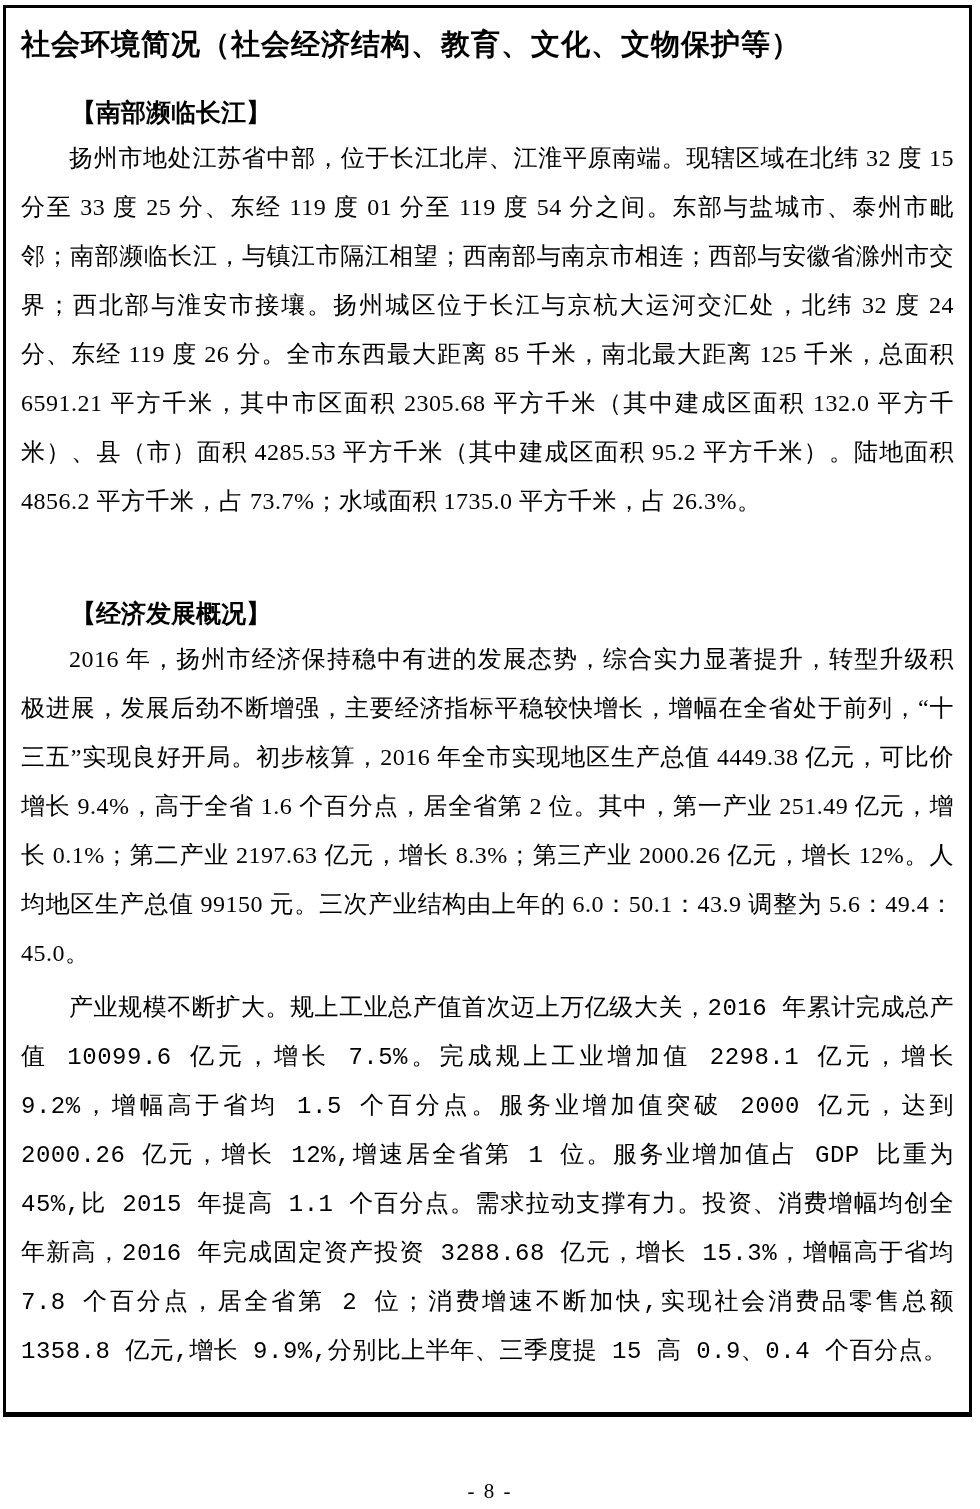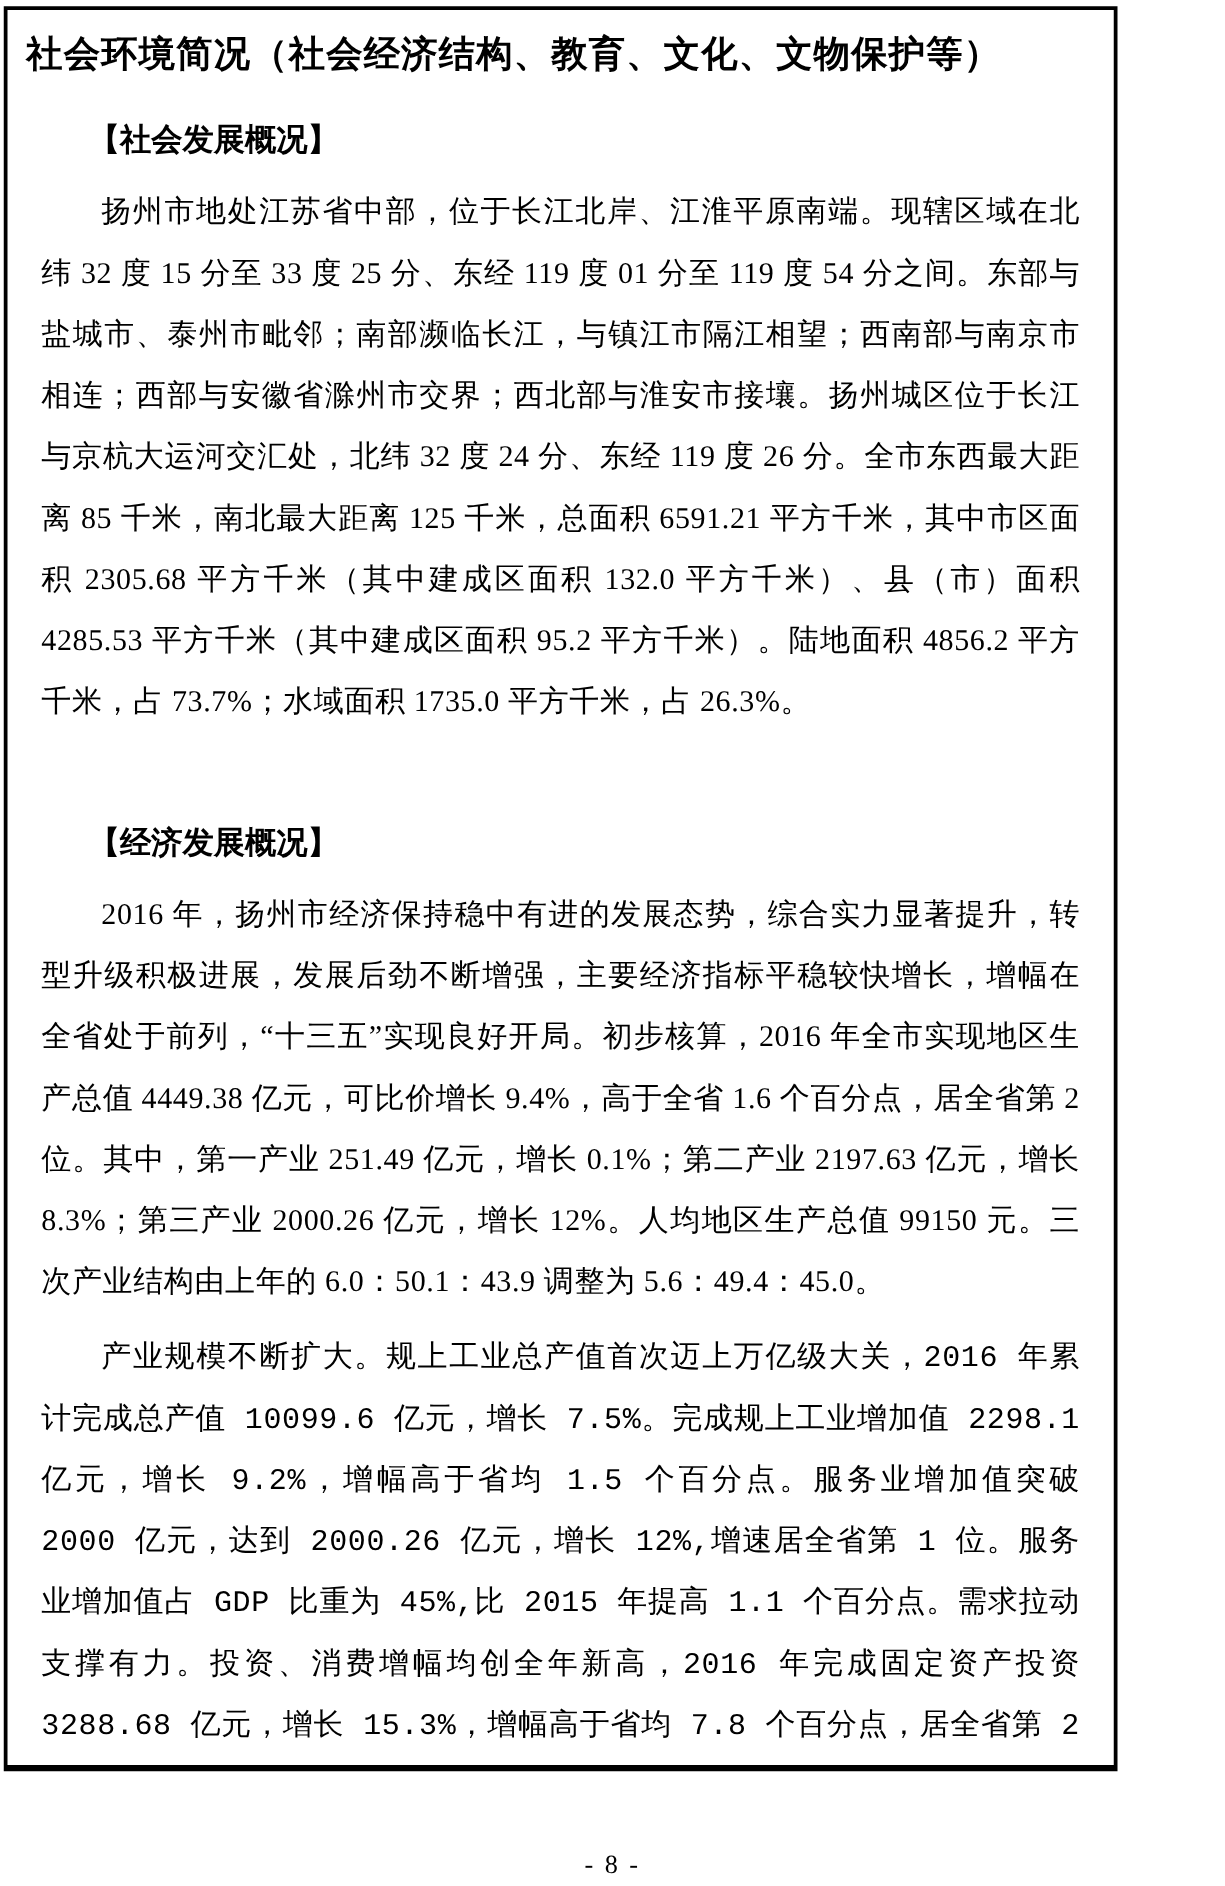--- a/index.html
+++ b/index.html
@@ -11,21 +11,21 @@
     width: 980px;
     height: 1509px;
     position: relative;
     font-family: "Liberation Serif", "DejaVu Serif", serif;
     color: #000000;
   }
   .page-frame {
     position: absolute;
     left: 3px;
     top: 5px;
-    width: 891px;
+    width: 969px;
     height: 1412px;
     border: 3px solid #000000;
     border-bottom-width: 5px;
     box-sizing: border-box;
     padding: 14px 15px 0 15px;
     background: #ffffff;
     overflow: hidden;
   }
   .doc-title {
     font-family: "Liberation Sans", "DejaVu Sans", sans-serif;
@@ -43,21 +43,21 @@
     line-height: 44px;
     margin: 24px 0 0 0;
     padding-left: 50px;
   }
   .section-heading.economic {
     margin-top: 65px;
   }
   .body-paragraph {
     font-size: 24px;
     line-height: 49px;
-    margin: 12px;
+    margin: 0;
     text-align: justify;
     text-indent: 2em;
     letter-spacing: 0.5px;
   }
   .body-paragraph.continued {
     margin-top: 6px;
     font-family: Liberation Mono, monospace;
   }
   .page-footer {
     position: absolute;
@@ -70,21 +70,21 @@
     letter-spacing: 2px;
   }
 </style>
 </head>
 <body>
 
 <div class="page-frame">
 
   <h1 class="doc-title">社会环境简况（社会经济结构、教育、文化、文物保护等）</h1>
 
-  <h2 class="section-heading">【社会发展概况】</h2>
+  <h2 class="section-heading">【南部濒临长江】</h2>
 
   <p class="body-paragraph">扬州市地处江苏省中部，位于长江北岸、江淮平原南端。现辖区域在北纬 32 度 15 分至 33 度 25 分、东经 119 度 01 分至 119 度 54 分之间。东部与盐城市、泰州市毗邻；南部濒临长江，与镇江市隔江相望；西南部与南京市相连；西部与安徽省滁州市交界；西北部与淮安市接壤。扬州城区位于长江与京杭大运河交汇处，北纬 32 度 24 分、东经 119 度 26 分。全市东西最大距离 85 千米，南北最大距离 125 千米，总面积 6591.21 平方千米，其中市区面积 2305.68 平方千米（其中建成区面积 132.0 平方千米）、县（市）面积 4285.53 平方千米（其中建成区面积 95.2 平方千米）。陆地面积 4856.2 平方千米，占 73.7%；水域面积 1735.0 平方千米，占 26.3%。</p>
 
   <h2 class="section-heading economic">【经济发展概况】</h2>
 
   <p class="body-paragraph">2016 年，扬州市经济保持稳中有进的发展态势，综合实力显著提升，转型升级积极进展，发展后劲不断增强，主要经济指标平稳较快增长，增幅在全省处于前列，“十三五”实现良好开局。初步核算，2016 年全市实现地区生产总值 4449.38 亿元，可比价增长 9.4%，高于全省 1.6 个百分点，居全省第 2 位。其中，第一产业 251.49 亿元，增长 0.1%；第二产业 2197.63 亿元，增长 8.3%；第三产业 2000.26 亿元，增长 12%。人均地区生产总值 99150 元。三次产业结构由上年的 6.0：50.1：43.9 调整为 5.6：49.4：45.0。</p>
 
   <p class="body-paragraph continued">产业规模不断扩大。规上工业总产值首次迈上万亿级大关，2016 年累计完成总产值 10099.6 亿元，增长 7.5%。完成规上工业增加值 2298.1 亿元，增长 9.2%，增幅高于省均 1.5 个百分点。服务业增加值突破 2000 亿元，达到 2000.26 亿元，增长 12%,增速居全省第 1 位。服务业增加值占 GDP 比重为 45%,比 2015 年提高 1.1 个百分点。需求拉动支撑有力。投资、消费增幅均创全年新高，2016 年完成固定资产投资 3288.68 亿元，增长 15.3%，增幅高于省均 7.8 个百分点，居全省第 2 位；消费增速不断加快,实现社会消费品零售总额 1358.8 亿元,增长 9.9%,分别比上半年、三季度提 15 高 0.9、0.4 个百分点。</p>
 
 </div>

